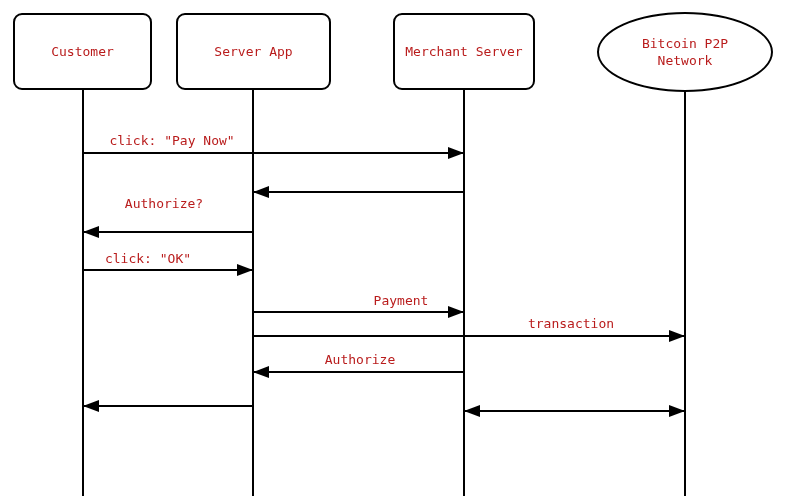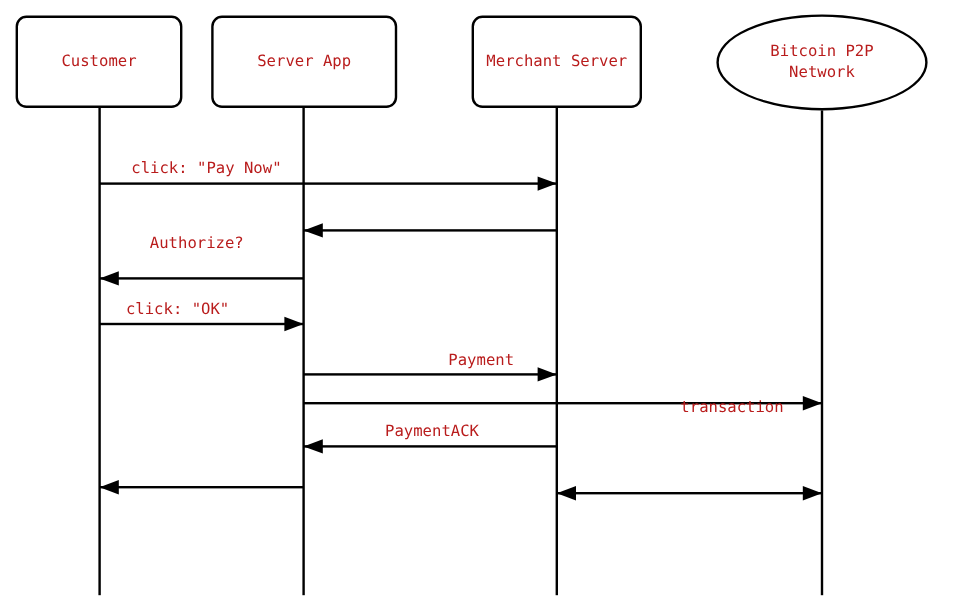--- a/index.html
+++ b/index.html
@@ -97,22 +97,22 @@
     <div class="arrowhead left" style="top: 226px; left: 83px;"></div>
     <div class="msg-label" style="left: 164px; top: 195px;">Authorize?</div>
     <div class="msg-line" style="left: 83px; width: 170px; top: 269px; background: rgb(0, 0, 0);"></div>
     <div class="arrowhead right" style="top: 264px; left: 237px;"></div>
     <div class="msg-label" style="left: 148px; top: 250px;">click: "OK"</div>
     <div class="msg-line" style="left: 253px; width: 211px; top: 311px; background: rgb(0, 0, 0);"></div>
     <div class="arrowhead right" style="top: 306px; left: 448px;"></div>
     <div class="msg-label" style="left: 357px; top: 292px; margin-left: 44px;">Payment</div>
     <div class="msg-line" style="left: 253px; width: 432px; top: 335px; background: rgb(0, 0, 0);"></div>
     <div class="arrowhead right" style="top: 330px; left: 669px;"></div>
-    <div class="msg-label" style="left: 610px; top: 315px; margin-top: 16px;">transaction</div>
+    <div class="msg-label" style="left: 571px; top: 315px;">transaction</div>
     <div class="msg-line" style="left: 253px; width: 211px; top: 371px; background: rgb(0, 0, 0);"></div>
     <div class="arrowhead left" style="top: 366px; left: 253px;"></div>
-    <div class="msg-label" style="left: 360px; top: 351px;">PaymentACK</div>
+    <div class="msg-label" style="left: 360px; top: 351px;">Authorize</div>
     <div class="msg-line" style="left: 83px; width: 170px; top: 405px; background: rgb(0, 0, 0);"></div>
     <div class="arrowhead left" style="top: 400px; left: 83px;"></div>
     <div class="msg-line" style="left: 464px; width: 221px; top: 410px; background: rgb(0, 0, 0);"></div>
     <div class="arrowhead left" style="top: 405px; left: 464px;"></div>
     <div class="arrowhead right" style="top: 405px; left: 669px;"></div>
   </div>
 
 </body></html>

